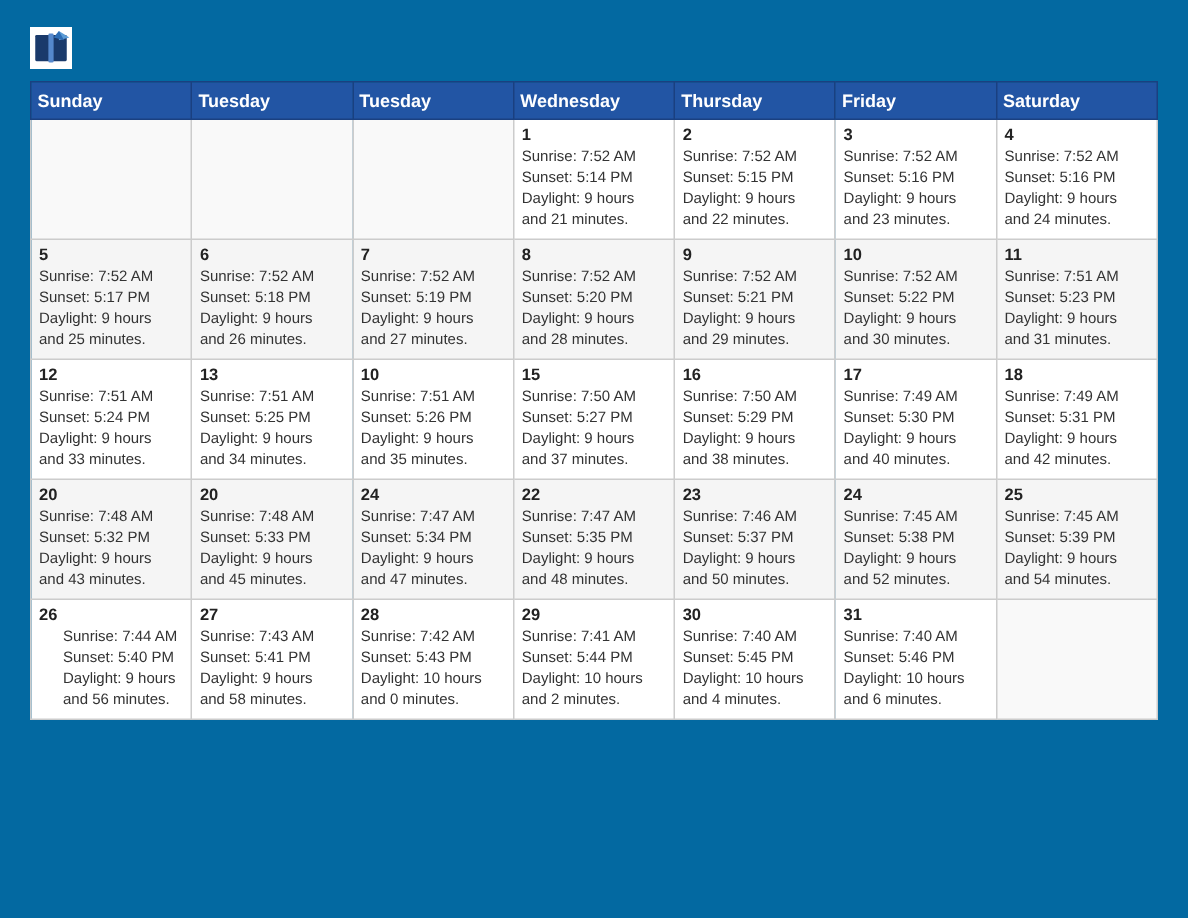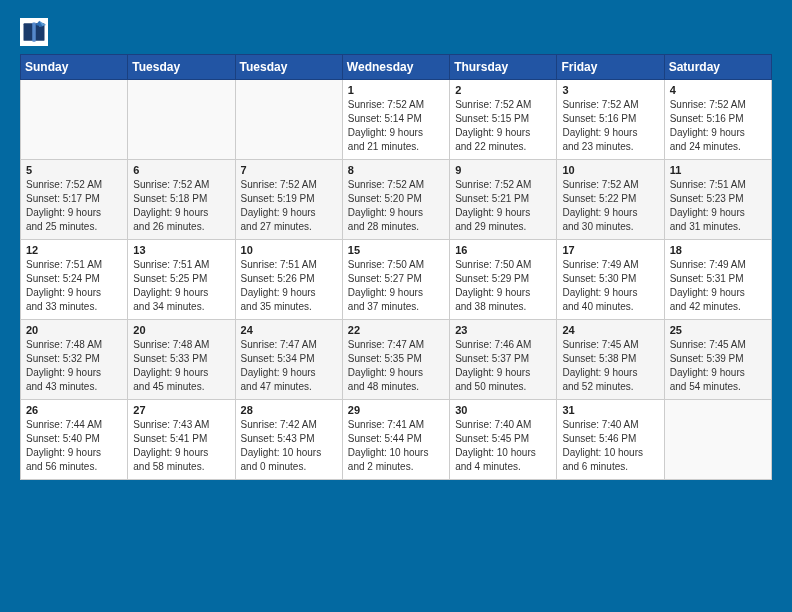--- a/index.html
+++ b/index.html
@@ -308,21 +308,21 @@
             <span class="day-num">25</span>
             <div class="day-info" style="white-space: pre-line;">Sunrise: 7:45 AM
 Sunset: 5:39 PM
 Daylight: 9 hours
 and 54 minutes.</div>
           </td>
         </tr>
         <tr>
           <td>
             <span class="day-num">26</span>
-            <div class="day-info" style="white-space: pre-line;">Sunrise: 7:44 AM
+            <div class="day-info" style="white-space: pre-line; margin-left: 16px;">Sunrise: 7:44 AM
 Sunset: 5:40 PM
 Daylight: 9 hours
 and 56 minutes.</div>
           </td>
           <td>
             <span class="day-num">27</span>
             <div class="day-info" style="white-space: pre-line;">Sunrise: 7:43 AM
 Sunset: 5:41 PM
 Daylight: 9 hours
 and 58 minutes.</div>

